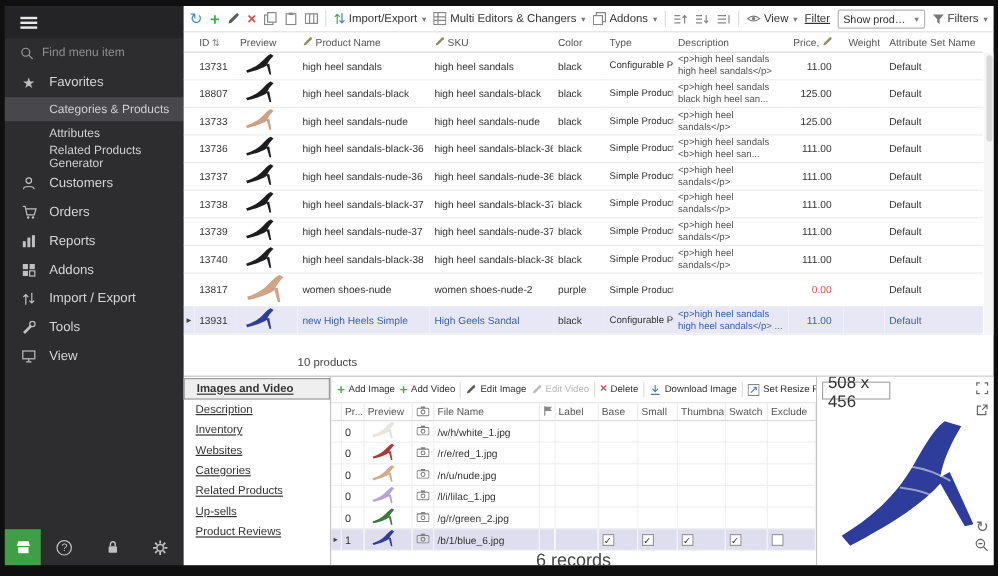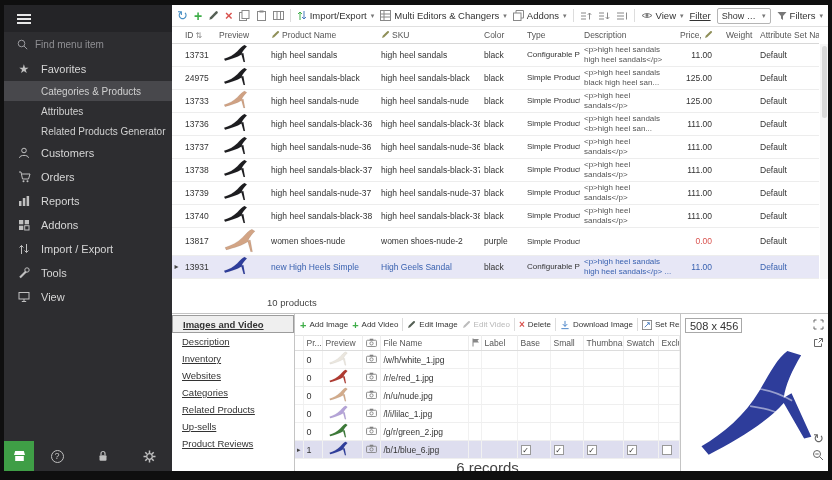--- a/index.html
+++ b/index.html
@@ -2,21 +2,21 @@
 <html><head>
 <meta charset="utf-8">
 <style>
   * { margin:0; padding:0; box-sizing:border-box; }
   html,body { width:832px; height:480px; overflow:hidden; }
   body { font-family:"Liberation Sans", sans-serif; background:#0f0f0f; }
 
   .frame { width:832px; height:480px; padding:5px 4px 9px 4px; display:flex; background:#0f0f0f; }
 
   
-  .sidebar { width:168px; flex:none; background:#2d2d30; color:#d6d6d6; display:flex; flex-direction:column; font-size:11px; }
+  .sidebar { width:149px; flex:none; background:#2d2d30; color:#d6d6d6; display:flex; flex-direction:column; font-size:11px; }
   .sb-top { height:27px; background:#242427; display:flex; align-items:center; padding-left:13px; flex:none; }
   .hamburger span { display:block; width:14px; height:2px; background:#e8e8e8; margin:2px 0; }
   .sb-search { height:25px; display:flex; align-items:center; gap:7px; padding:0 13px; flex:none; }
   .sb-search input { flex:1; min-width:0; background:transparent; border:0; outline:0; color:#bbb; font-size:10px; font-family:inherit; }
   .sb-search input::placeholder { color:#8f8f93; }
   .sb-item { height:24px; display:flex; align-items:center; gap:10px; padding-left:13px; cursor:pointer; flex:none; }
   .sb-item .ic { width:14px; display:flex; justify-content:center; align-items:center; color:#c0c0c0; font-size:12px; }
   .sb-sub { height:20px; display:flex; align-items:center; padding-left:37px; font-size:10px; color:#d0d0d0; cursor:pointer; flex:none; }
   .sb-sub.selected { background:#48484c; }
   .sb-bottom { margin-top:auto; height:30px; display:flex; align-items:stretch; flex:none; }
@@ -75,21 +75,21 @@
   table.igrid { width:100%; border-collapse:collapse; table-layout:fixed; font-size:9px; color:#333; }
   .igrid th { height:15px; font-weight:normal; color:#555; text-align:left; padding:0 3px; border-top:1px solid #e6e6e6; border-bottom:1px solid #dcdcdc; border-right:1px solid #ececec; white-space:nowrap; overflow:hidden; font-size:8.5px; }
   .igrid td { height:17px; padding:0 3px; border-bottom:1px solid #efefef; border-right:1px solid #f1f1f1; overflow:hidden; vertical-align:middle; white-space:nowrap; }
   .igrid .exp { padding:0; text-align:center; font-size:7px; color:#444; }
   .igrid td.cfile { font-size:8.5px; }
   .irow.selected { background:#dedeef; }
   .cb { display:inline-block; width:10px; height:10px; border:1px solid #999; background:#fff; font-size:8px; line-height:9px; text-align:center; color:#333; vertical-align:middle; }
   .img-footer { margin-top:auto; height:17px; display:flex; align-items:center; justify-content:center; font-size:15px; color:#444; flex:none; }
 
   .preview-pane { width:147px; flex:none; position:relative; overflow:hidden; background:#fff; }
-  .size-box { position:absolute; left:4px; top:4px; width:57px; height:15px; border:1px solid #a8a8a8; font-size:11px; color:#333; display:flex; align-items:center; padding-left:4px; background:#fff; }
+  .size-box { position:absolute; left:4px; top:4px; width:57px; height:15px; border:1px solid #a8a8a8; font-size:14px; color:#333; display:flex; align-items:center; padding-left:4px; background:#fff; }
   .pv-ic { position:absolute; color:#666; cursor:pointer; line-height:1; }
   .pv-ic.fs { right:4px; top:3px; }
   .pv-ic.ext { right:4px; top:21px; }
   .pv-ic.rot { right:4px; bottom:26px; font-size:13px; }
   .pv-ic.zoom { right:4px; bottom:7px; }
   .big-shoe { position:absolute; left:5px; top:42px; transform:rotate(-14deg); }
 </style>
 </head>
 <body>
 
@@ -387,21 +387,21 @@
               <td class="csku c-link">high heel sandals</td>
               <td class="ccolor">black</td>
               <td class="ctype">Configurable Product</td>
               <td class="cdesc c-link">&lt;p&gt;high heel sandals high heel sandals&lt;/p&gt;</td>
               <td class="cprice c-link">11.00</td>
               <td class="cweight"></td>
               <td class="cattr c-link">Default</td>
             </tr>
             <tr class="prow">
               <td class="exp"></td>
-              <td class="cid">24975</td>
+              <td class="cid">18807</td>
               <td class="cprev"><svg width="33" height="19" viewBox="0 0 54 40">
                   <path d="M3,31 C13,28 23,23 31,15 C36,10 41,4 46,2 L51,5 C46,10 42,15 40,20 L43.5,19 L47,38 L44,38 L39.5,22 C31,28 17,32 5,35 Z" fill="#1d1d20" stroke="rgba(0,0,0,0.18)" stroke-width="0.6"></path>
                 </svg></td>
               <td class="cname c-link">high heel sandals-black</td>
               <td class="csku c-link">high heel sandals-black</td>
               <td class="ccolor">black</td>
               <td class="ctype">Simple Product</td>
               <td class="cdesc c-link">&lt;p&gt;high heel sandals black high heel san...</td>
               <td class="cprice c-link">125.00</td>
               <td class="cweight"></td>

